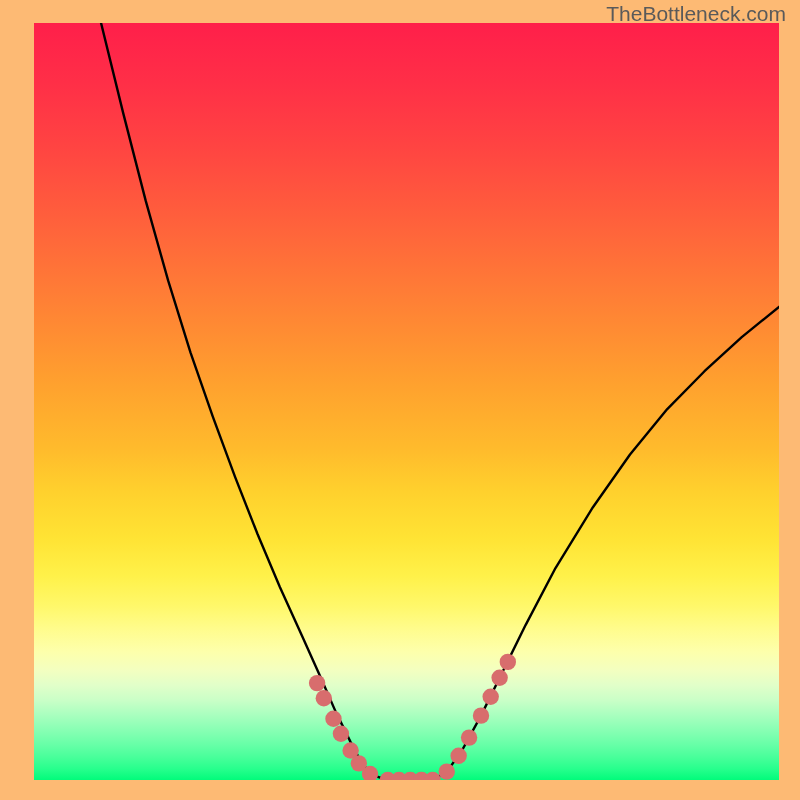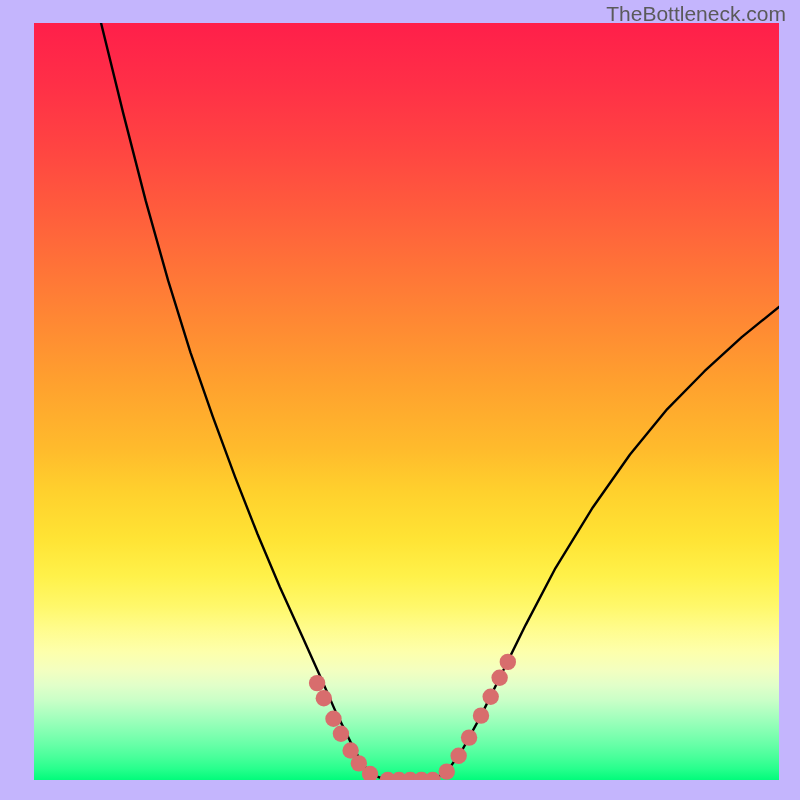--- a/index.html
+++ b/index.html
@@ -10,21 +10,21 @@
     overflow: hidden;
     background: #000;
     font-family: Arial, Helvetica, sans-serif;
   }
   .frame {
     position: absolute;
     left: 0;
     top: 0;
     width: 800px;
     height: 800px;
-    background: #c4b5fd;
+    background: #fdba74;
   }
   .plot {
     position: absolute;
     left: 34px;
     top: 23px;
     width: 745px;
     height: 757px;
     overflow: hidden;
   }
   .gradient {

